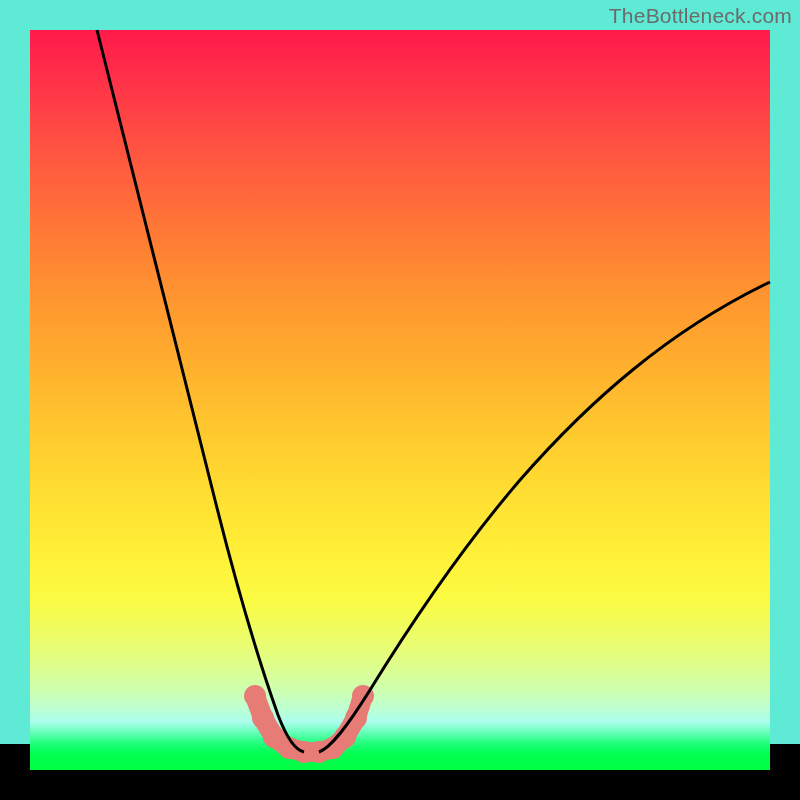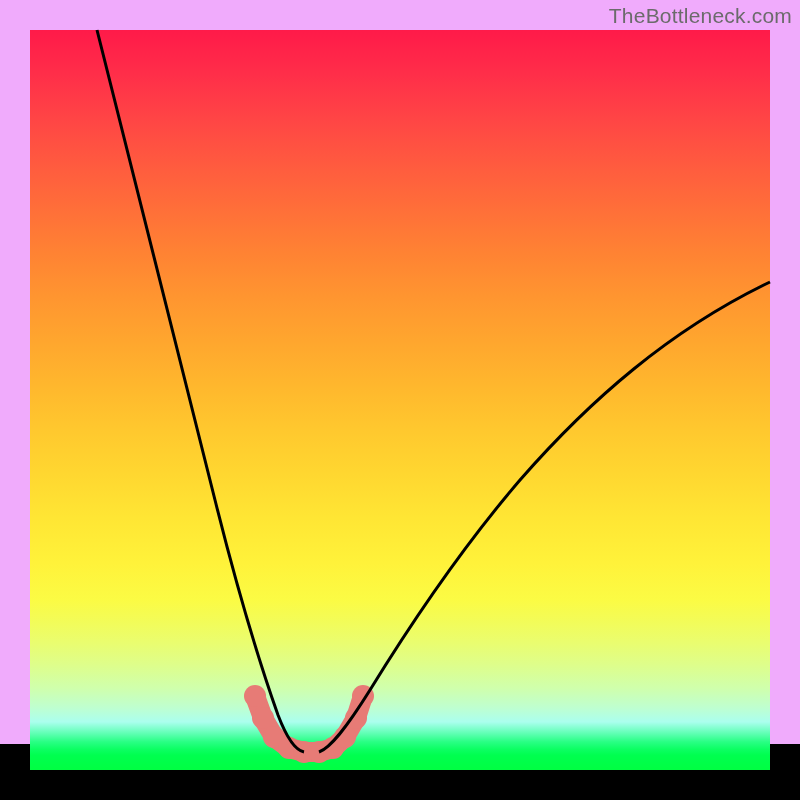--- a/index.html
+++ b/index.html
@@ -10,21 +10,21 @@
     overflow: hidden;
     background: #000;
     font-family: Arial, Helvetica, sans-serif;
   }
   .frame {
     position: absolute;
     left: 0;
     top: 0;
     width: 800px;
     height: 744px;
-    background: #f0abfc;
+    background: #5eead4;
   }
   .plot {
     position: absolute;
     left: 30px;
     top: 30px;
     width: 740px;
     height: 740px;
     background: linear-gradient(to bottom,
       #ff1a49 0%,
       #ff2e49 6%,

